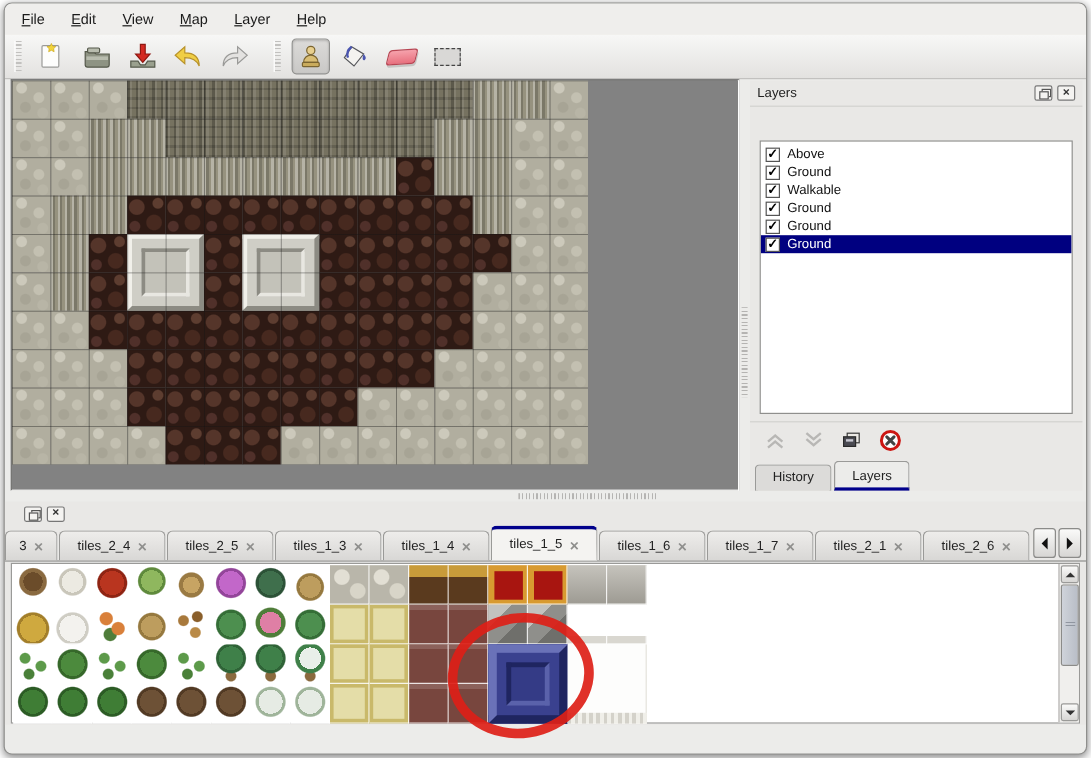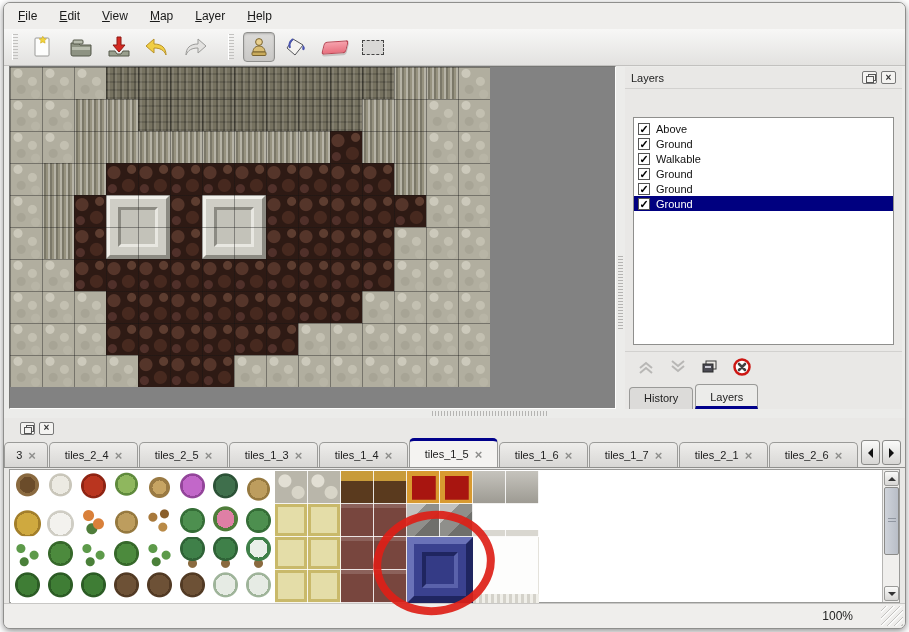--- a/index.html
+++ b/index.html
@@ -547,18 +547,14 @@
             <span class="tri-up"></span>
           </span>
         <div class="sb-thumb"></div>
         <span class="sb-btn sb-down">
             <span class="tri-down"></span>
           </span>
       </div>
     </div>
   </div>
 
-  <div class="statusbar">
-    <span class="zoom-level">100%</span>
-    <div class="resize-grip"></div>
-  </div>
 
 </div>
 
 </body></html>

